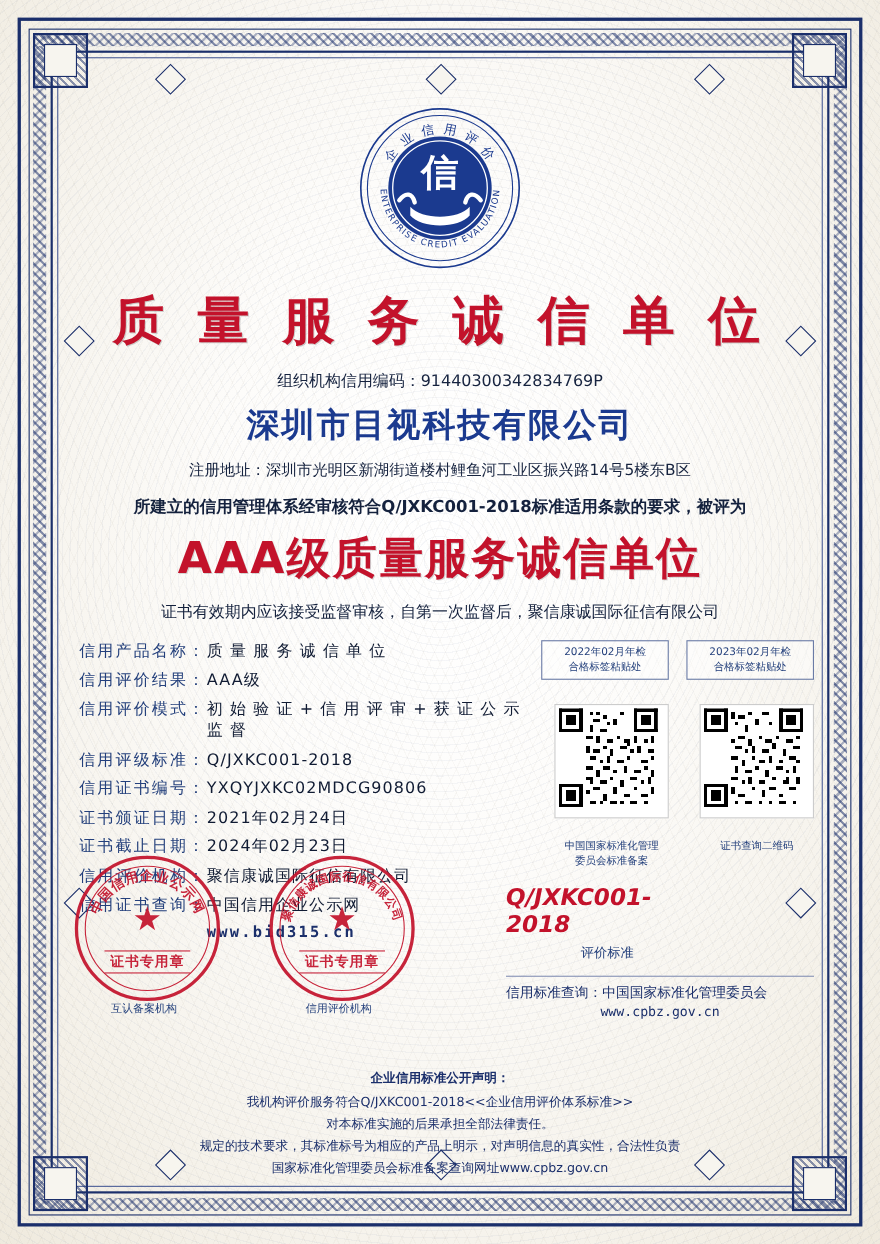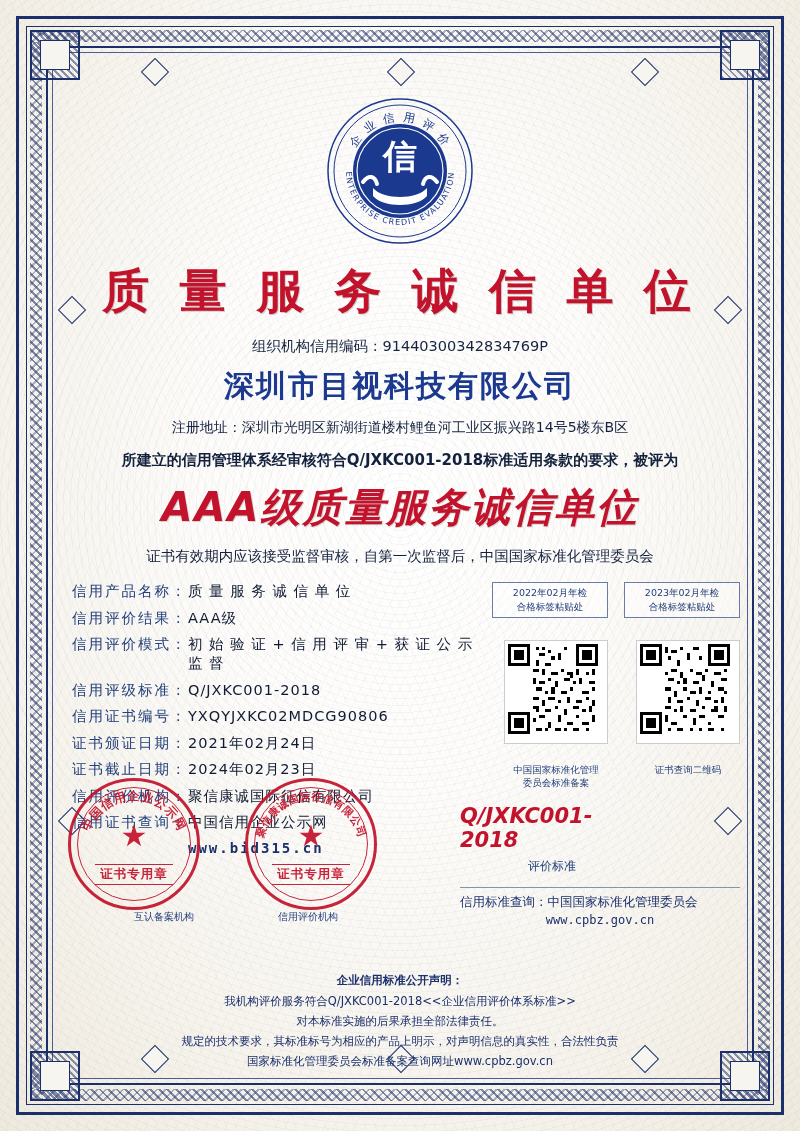--- a/index.html
+++ b/index.html
@@ -107,21 +107,20 @@
   }
   .statement{
     margin-top:14px;text-align:center;font-size:15px;color:#14213d;font-weight:bold;
     font-family:"DejaVu Sans", sans-serif;
   }
   .grade{
     margin-top:10px;text-align:center;
     font-family:"DejaVu Sans", sans-serif;
     font-weight:bold;font-size:40px;letter-spacing:2px;color:#c3122b;
     text-shadow:1px 1px 0 rgba(0,0,0,0.15);
-    font-style:italic;
   }
   .note{
     margin-top:12px;text-align:center;font-size:14.5px;color:#14213d;
     font-family:"DejaVu Sans", sans-serif;
   }
 
   .mid{
     position:relative;margin-top:16px;height:250px;
   }
   .fields{
@@ -267,21 +266,21 @@
         <path d="M 112,86 C 106,78 100,80 98,88" fill="none" stroke="#ffffff" stroke-width="4" stroke-linecap="round"></path>
       </svg>
     </div>
 
     <div class="title-main">质 量 服 务 诚 信 单 位</div>
     <div class="org-code">组织机构信用编码：91440300342834769P</div>
     <div class="company">深圳市目视科技有限公司</div>
     <div class="addr">注册地址：深圳市光明区新湖街道楼村鲤鱼河工业区振兴路14号5楼东B区</div>
     <div class="statement">所建立的信用管理体系经审核符合Q/JXKC001-2018标准适用条款的要求，被评为</div>
     <div class="grade">AAA级质量服务诚信单位</div>
-    <div class="note">证书有效期内应该接受监督审核，自第一次监督后，中国国家标准化管理委员会</div>
+    <div class="note">证书有效期内应该接受监督审核，自第一次监督后，聚信康诚国际征信有限公司</div>
 
     <div class="mid">
 
       <div class="fields">
         <div class="field">
           <span class="k">信用产品名称：</span>
           <span class="v">质 量 服 务 诚 信 单 位</span>
         </div>
         <div class="field">
           <span class="k">信用评价结果：</span>
@@ -518,21 +517,21 @@
         <div class="ring"></div>
         <svg class="arc" viewBox="0 0 126 126" aria-hidden="true">
           <path id="sealArc1" d="M 16,66 A 47,47 0 0 1 110,66" fill="none"></path>
           <text font-family="DejaVu Sans, sans-serif" font-size="12" font-weight="bold" fill="#c3122b" letter-spacing="1">
             <textPath href="#sealArc1" startOffset="50%" text-anchor="middle">中国信用企业公示网</textPath>
           </text>
         </svg>
         <div class="star">★</div>
         <div class="bot">证书专用章</div>
       </div>
-      <div class="seal-cap" style="left:8px;top:328px;text-align:right;">互认备案机构</div>
+      <div class="seal-cap" style="left:8px;top:328px;">互认备案机构</div>
 
       <div class="seal" style="left:185px;top:196px;">
         <div class="ring"></div>
         <svg class="arc" viewBox="0 0 126 126" aria-hidden="true">
           <path id="sealArc2" d="M 14,68 A 49,49 0 0 1 112,68" fill="none"></path>
           <text font-family="DejaVu Sans, sans-serif" font-size="10.5" font-weight="bold" fill="#c3122b" letter-spacing="0.5">
             <textPath href="#sealArc2" startOffset="50%" text-anchor="middle">聚信康诚国际征信有限公司</textPath>
           </text>
         </svg>
         <div class="star">★</div>

